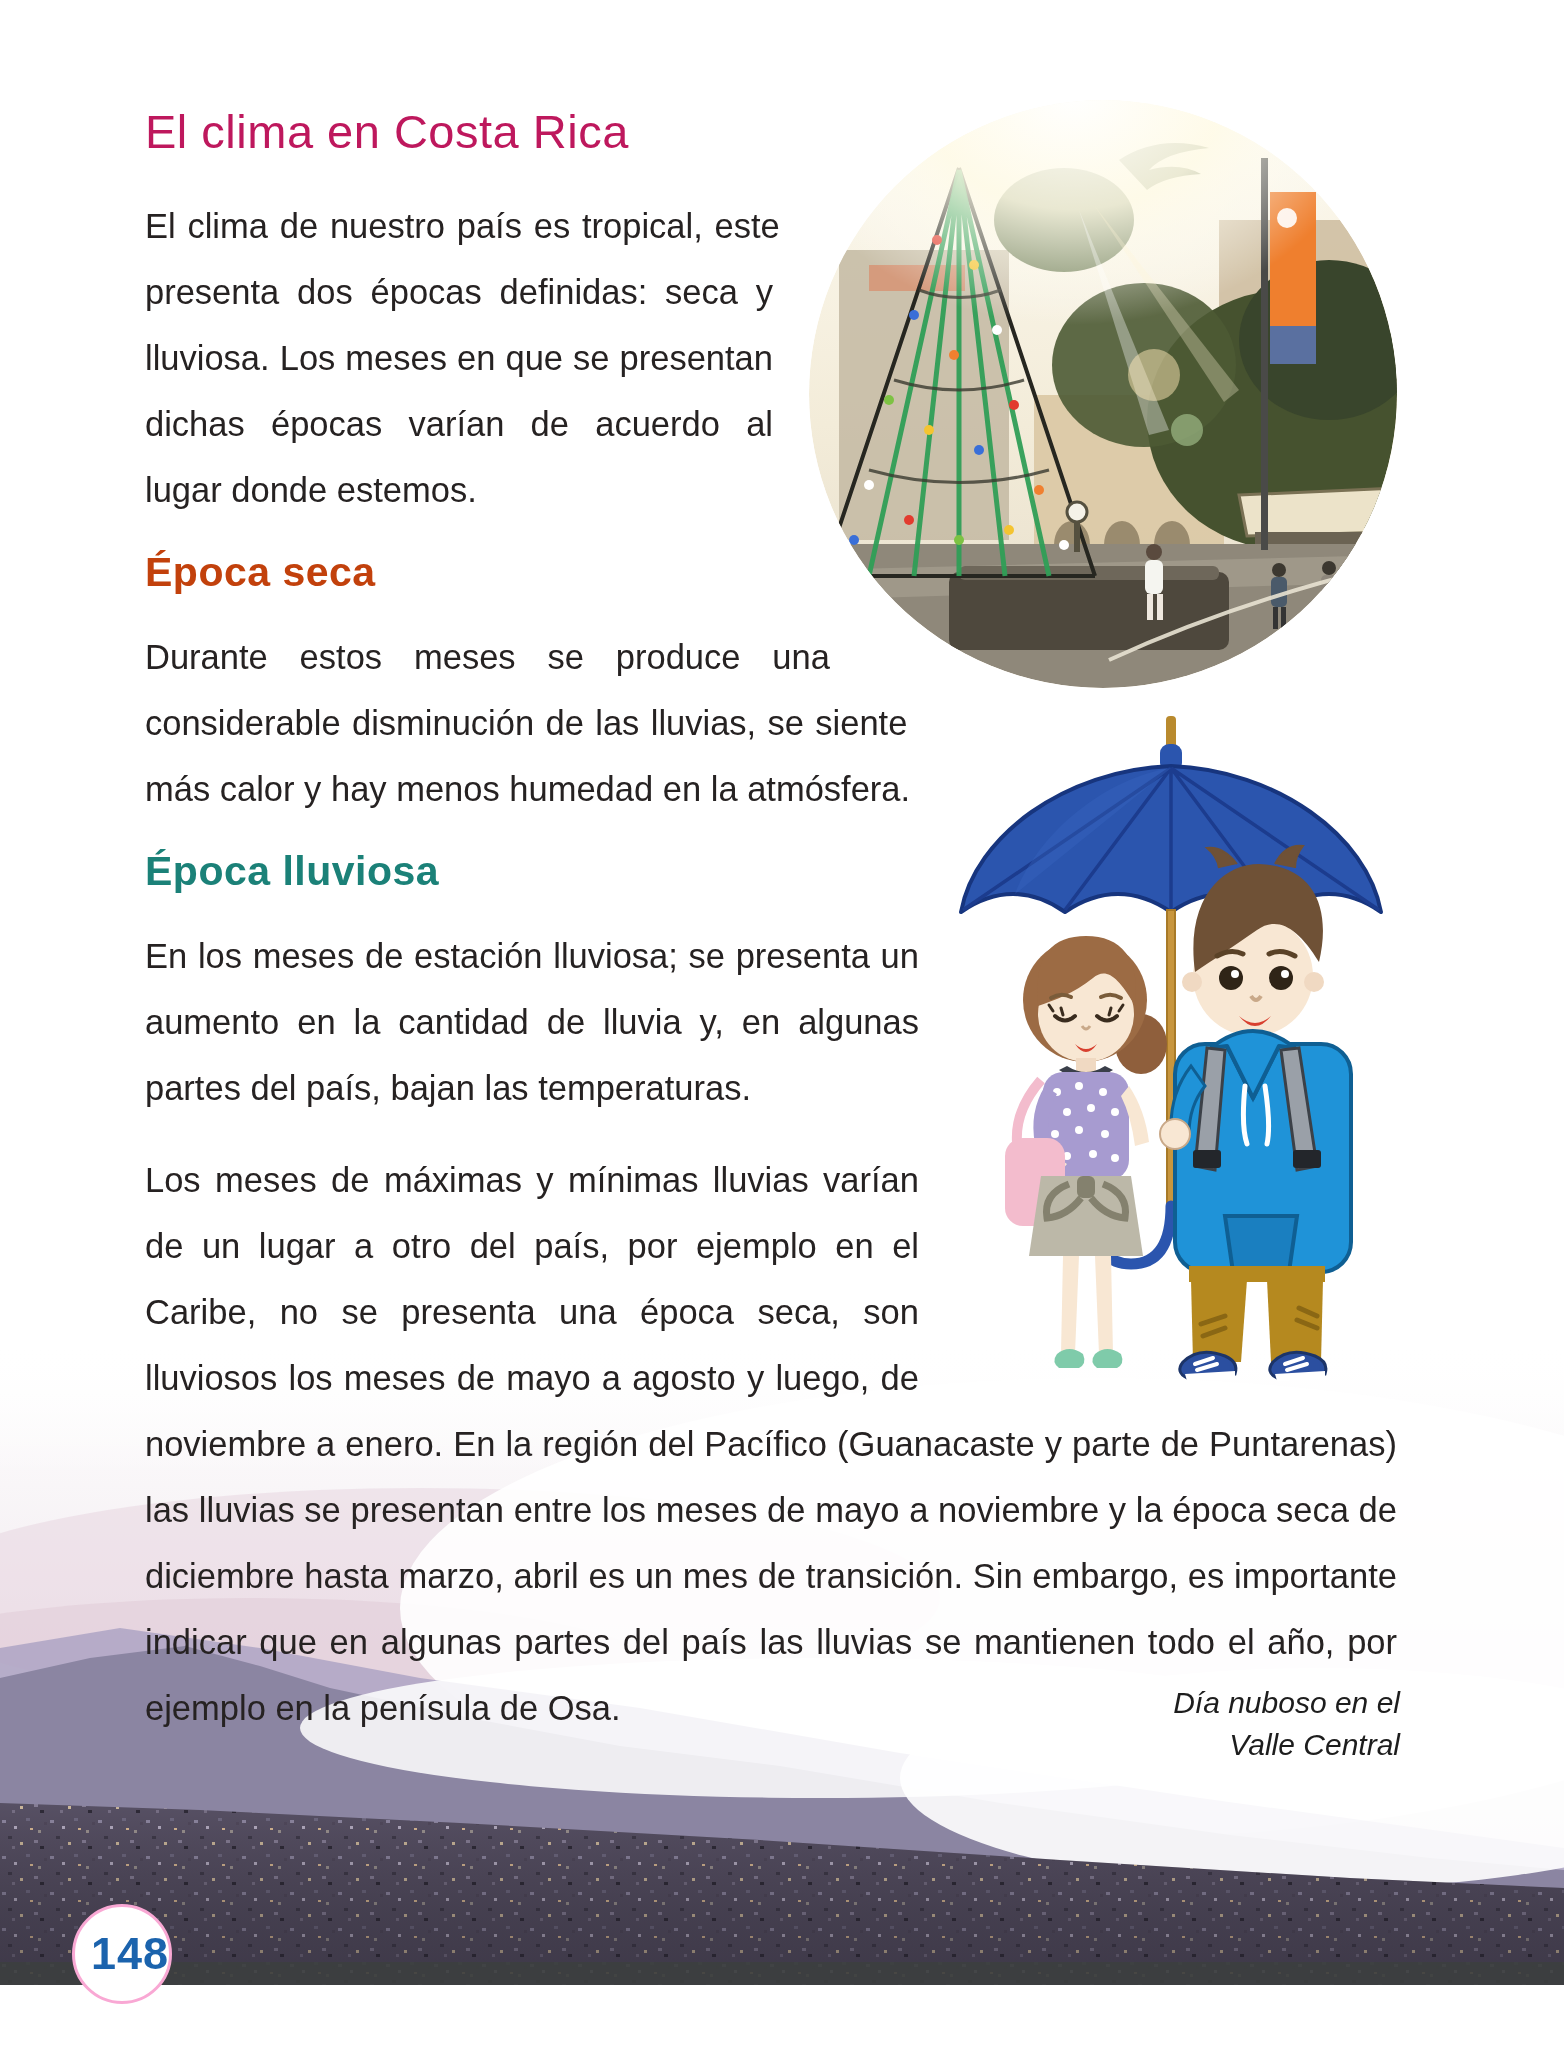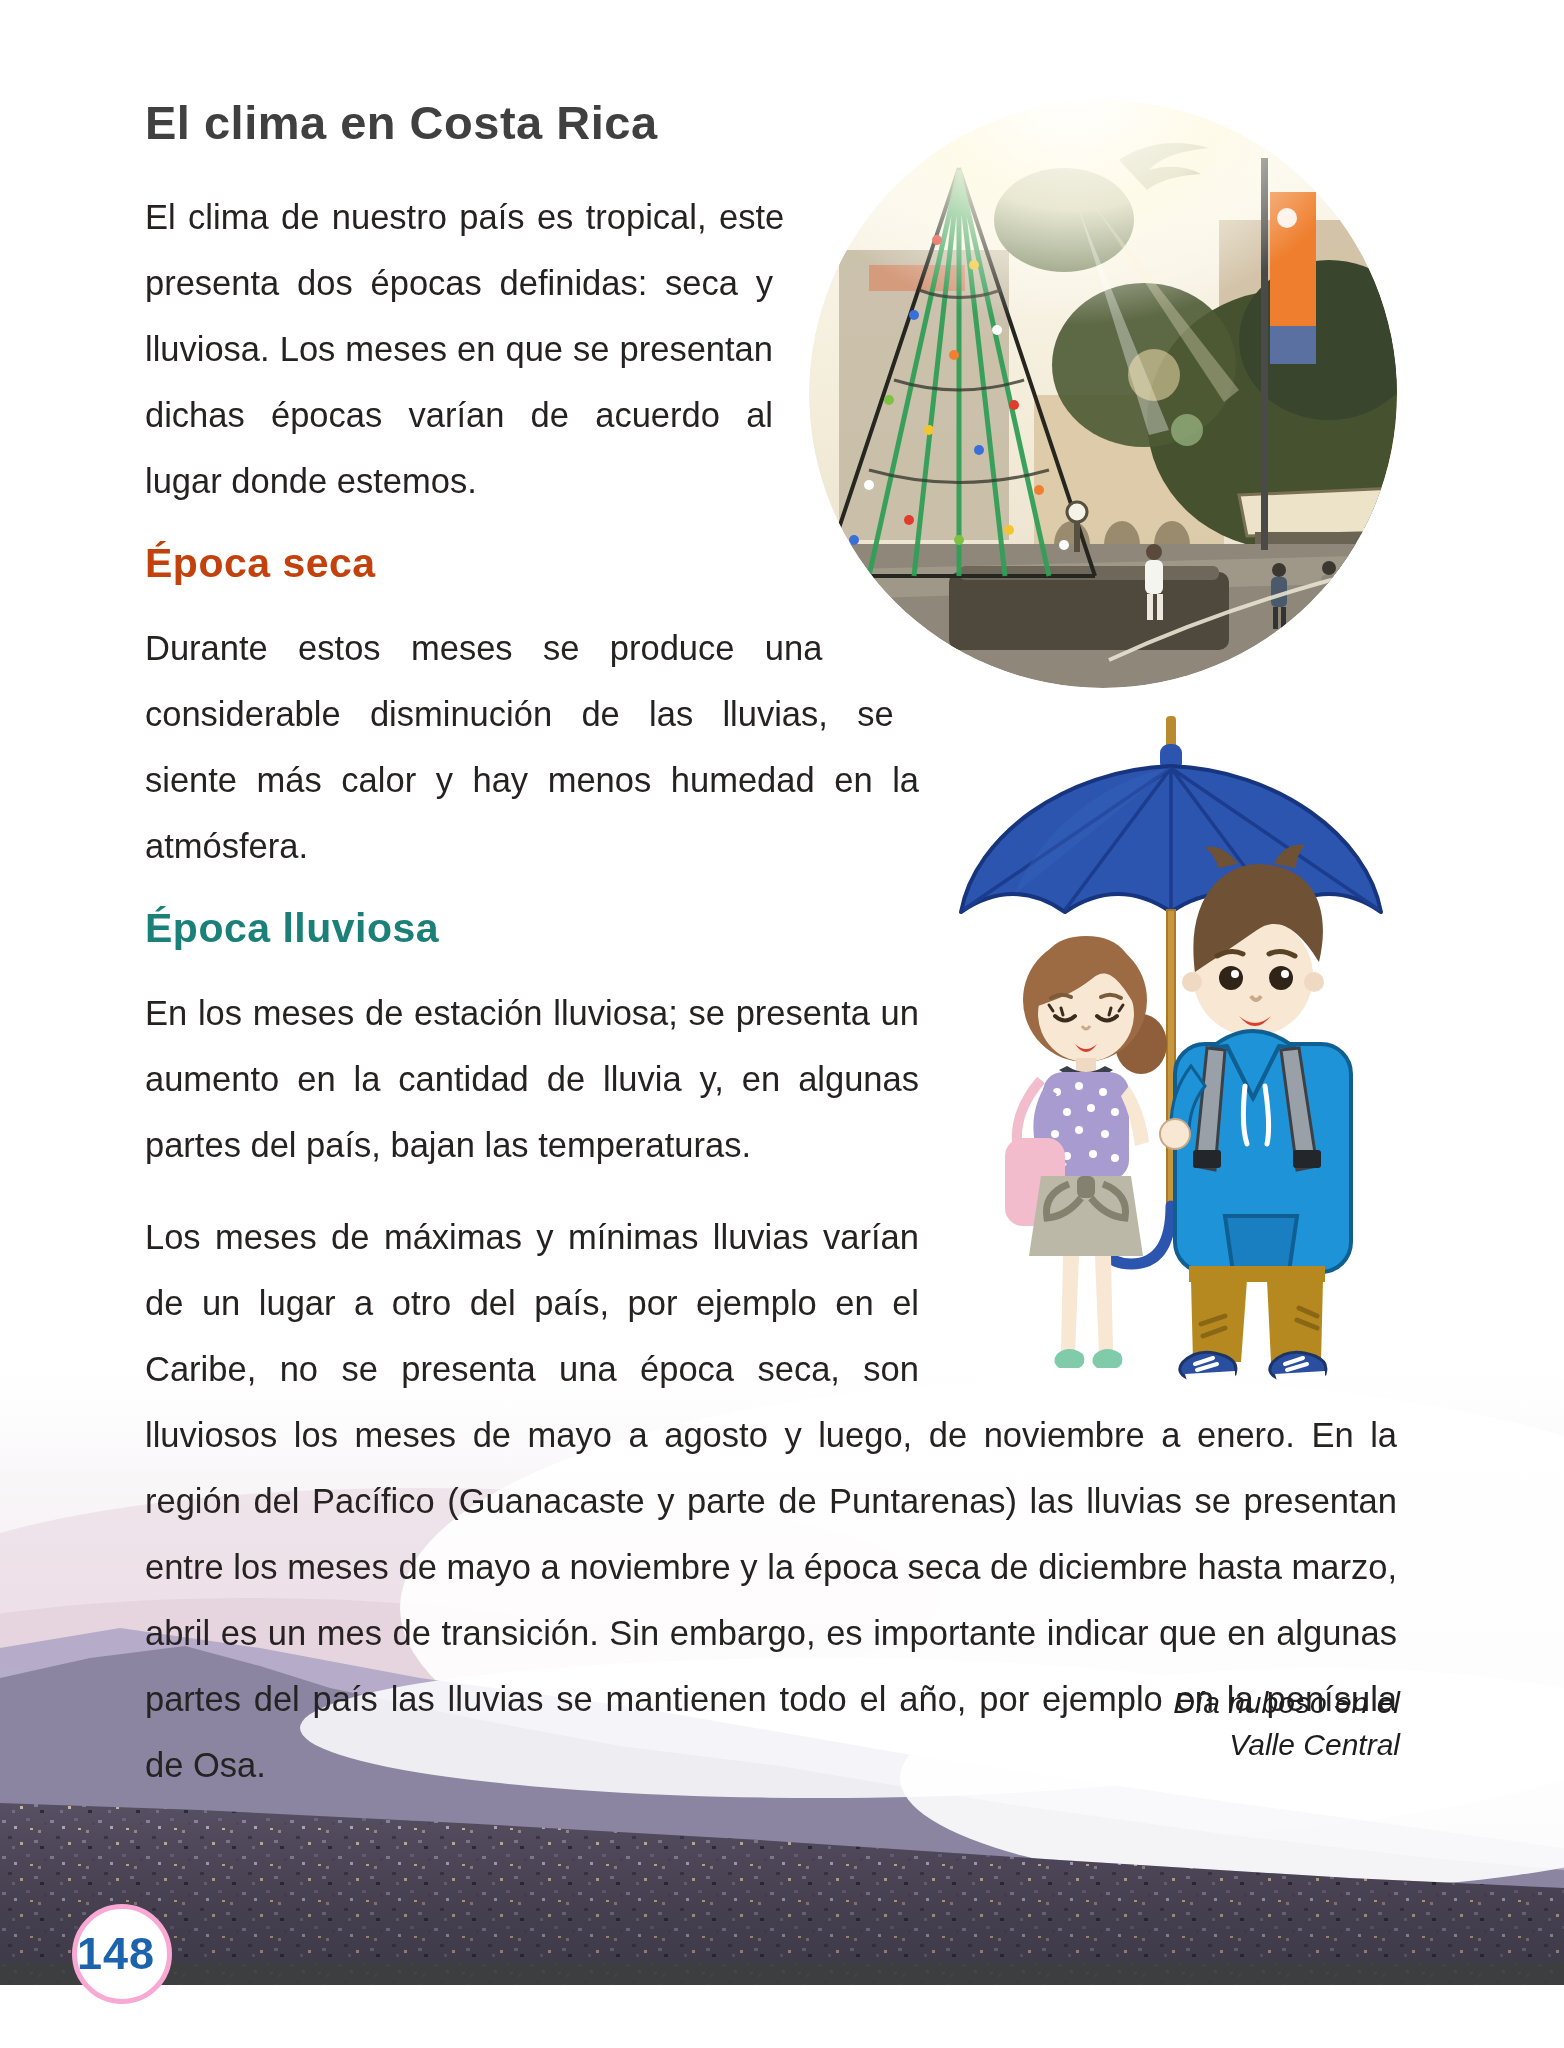--- a/index.html
+++ b/index.html
@@ -4,21 +4,21 @@
 <style>
   html,body{margin:0;padding:0;background:#ffffff;}
   .page{
     position:relative;width:1564px;height:2048px;background:#ffffff;
     font-family:"Liberation Sans",sans-serif;overflow:hidden;
   }
   .content{
     position:absolute;left:145px;top:92px;width:1252px;z-index:2;color:#262222;
   }
   .page-title{
-    font-size:47px;font-weight:bold;color:#404040;margin:3px 0 34px 0;letter-spacing:.5px;
+    font-size:47px;font-weight:normal;color:#be185d;margin:12px 0 34px 0;letter-spacing:.5px;
   }
   .body-par{
     font-size:34.5px;line-height:66px;text-align:justify;margin:0 0 26px 0;
   }
   .sec-heading{
     font-size:41px;font-weight:bold;margin:16px 0 28px 0;letter-spacing:.5px;
   }
   .heading-seca{color:#c2410c;}
   .heading-lluviosa{color:#1b8178;}
   .photo-circle{
@@ -31,22 +31,22 @@
   }
   .valley-photo{
     position:absolute;left:0;top:1348px;width:1564px;height:637px;z-index:0;
   }
   .caption{
     position:absolute;right:164px;top:1682px;z-index:3;text-align:right;
     font-style:italic;font-size:30px;line-height:42px;color:#1d1d1d;
   }
   .footer-badge{
     position:absolute;left:72px;top:1904px;width:100px;height:100px;z-index:4;
-    background:#ffffff;border:5px solid #f9a8d4;border-radius:50%;box-sizing:border-box;
-    display:flex;align-items:center;justify-content:flex-start;
+    background:#ffffff;border:3px solid #f9a8d4;border-radius:50%;box-sizing:border-box;
+    display:flex;align-items:center;justify-content:flex-end;
     font-size:45px;font-weight:bold;color:#1b63ad;letter-spacing:1px;
   }
   .footer-unit{
     position:absolute;left:198px;top:1932px;z-index:4;
     font-size:30px;font-weight:bold;color:#1769b5;letter-spacing:.3px;
   }
 </style>
 </head>
 <body>
 

